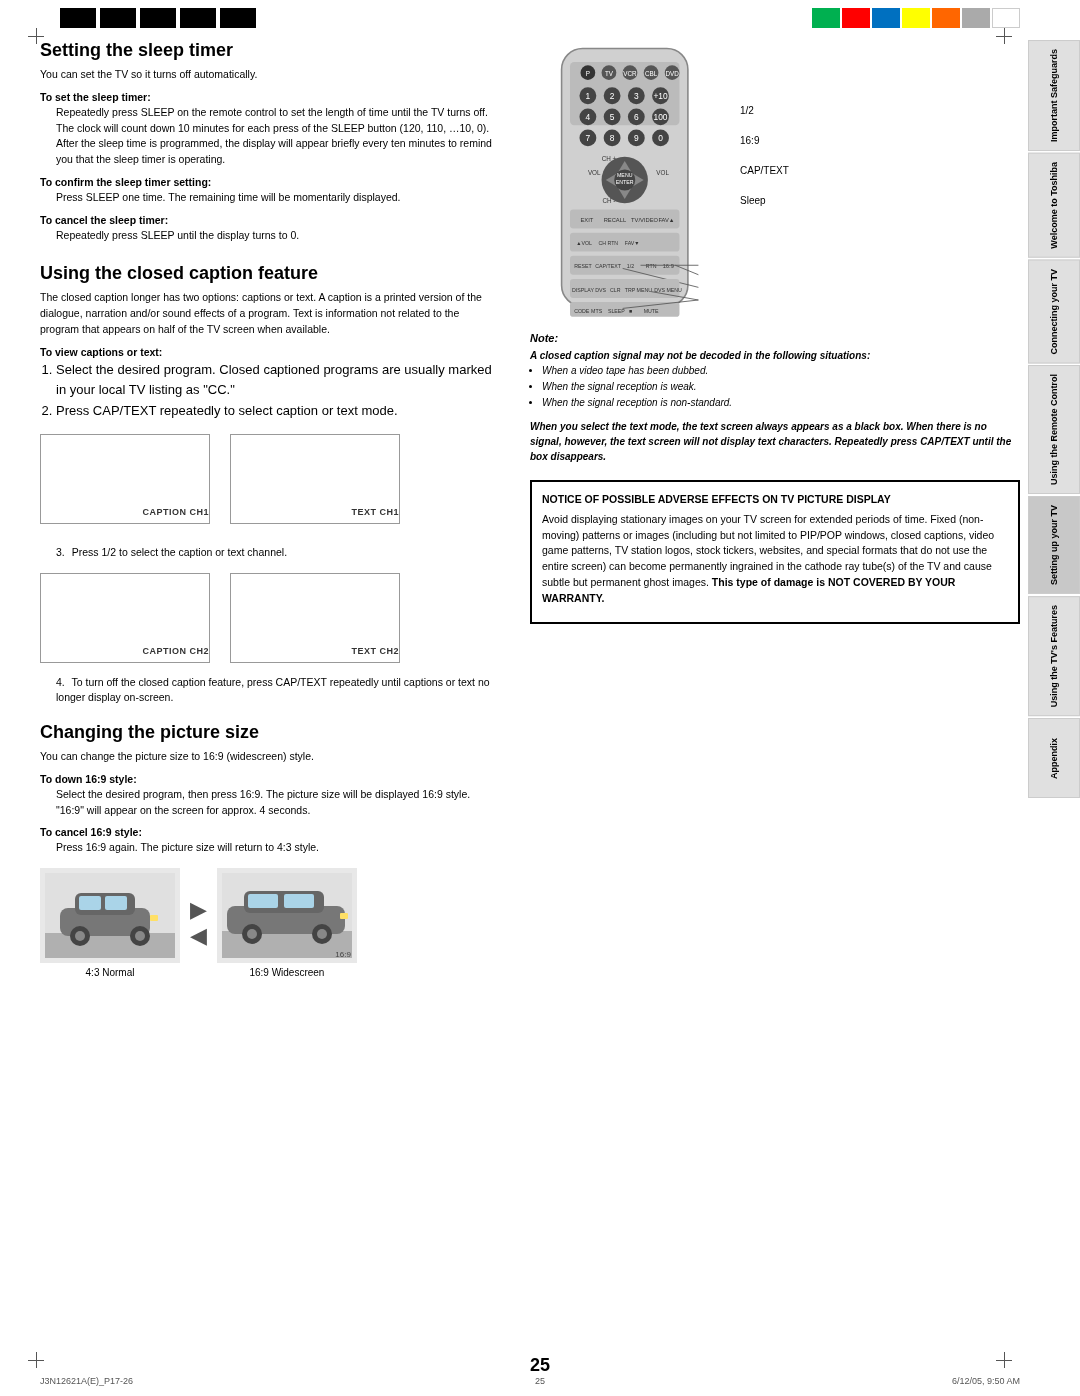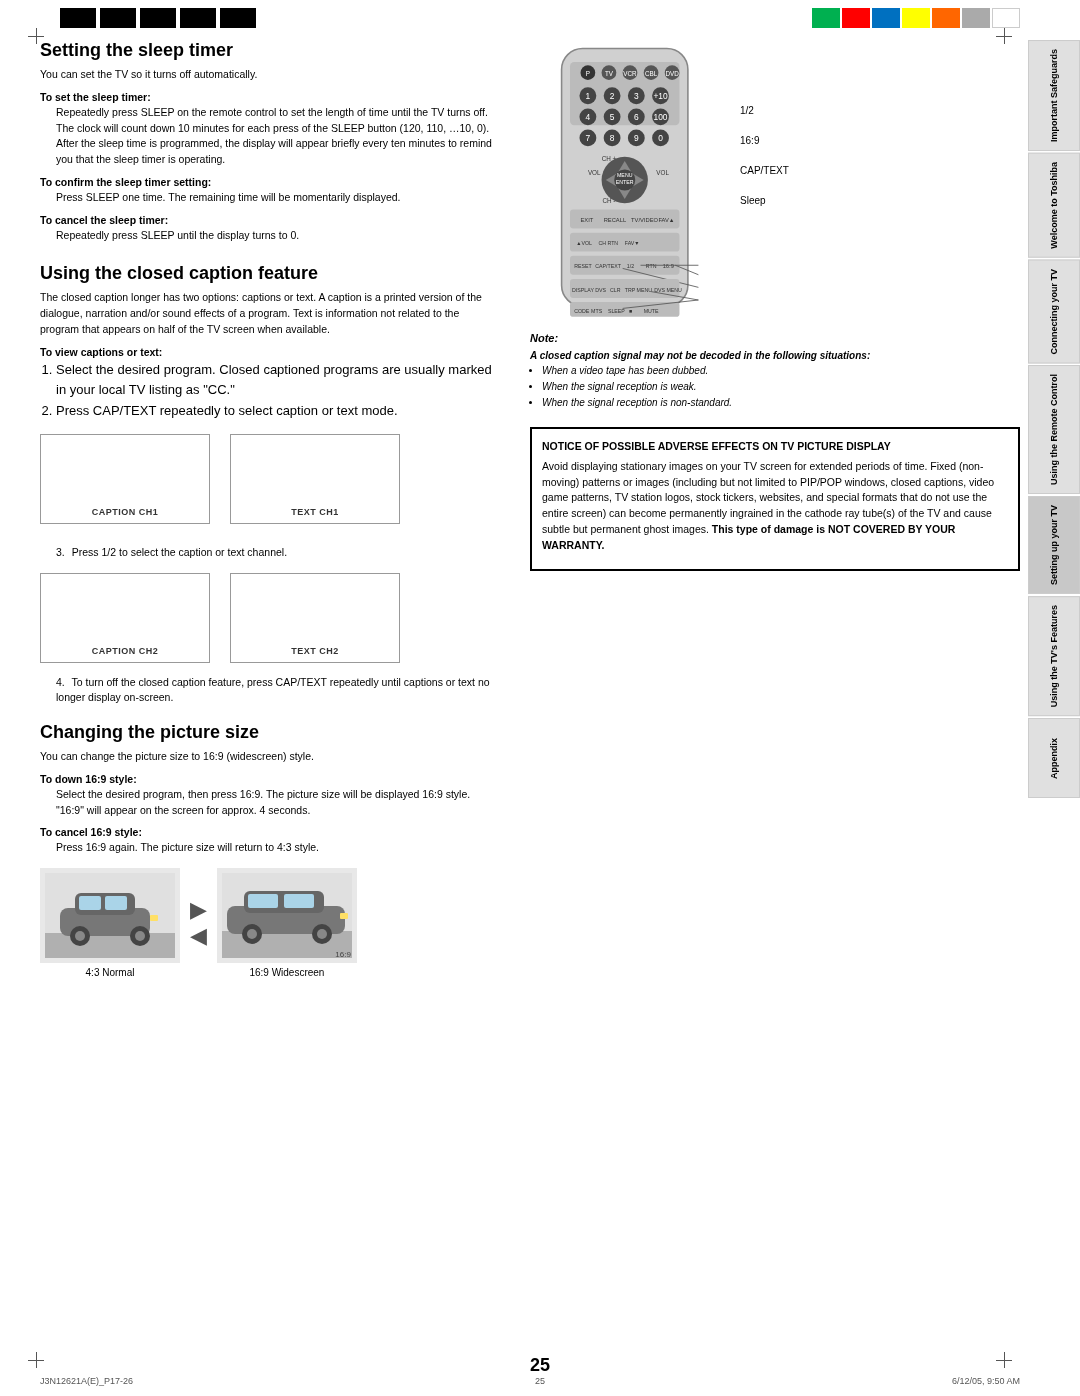--- a/index.html
+++ b/index.html
@@ -136,21 +136,21 @@
       gap: 20px;
       margin: 12px 0;
     }
 
     .caption-box {
       width: 170px;
       height: 90px;
       border: 1px solid #999;
       display: flex;
       align-items: flex-end;
-      justify-content: center;
+      justify-content: flex-end;
       padding-bottom: 6px;
       background: #fff;
     }
 
     .caption-box-label {
       font-size: 9px;
       font-weight: bold;
       letter-spacing: 0.5px;
       color: #333;
     }
@@ -600,20 +600,21 @@
     </div>
 
     <div class="note-box">
       <p class="note-title">Note:</p>
       <p class="note-text">A closed caption signal may not be decoded in the following situations:</p>
       <ul class="bullet-list">
         <li>When a video tape has been dubbed.</li>
         <li>When the signal reception is weak.</li>
         <li>When the signal reception is non-standard.</li>
       </ul>
+      <p class="note-text" style="margin-top:8px;">When you select the text mode, the text screen always appears as a black box. When there is no signal, however, the text screen will not display text characters. Repeatedly press CAP/TEXT until the box disappears.</p>
     </div>
 
     <div class="warning-box">
       <p class="warning-title">NOTICE OF POSSIBLE ADVERSE EFFECTS ON TV PICTURE DISPLAY</p>
       <p class="body-text">
         <span>Avoid displaying stationary images on your TV screen for extended periods of time. Fixed (non-moving) patterns or images (including but not limited to PIP/POP windows, closed captions, video game patterns, TV station logos, stock tickers, websites, and special formats that do not use the entire screen) can become permanently ingrained in the cathode ray tube(s) of the TV and cause subtle but permanent ghost images.</span>
         <strong>This type of damage is NOT COVERED BY YOUR WARRANTY.</strong>
       </p>
     </div>
 

